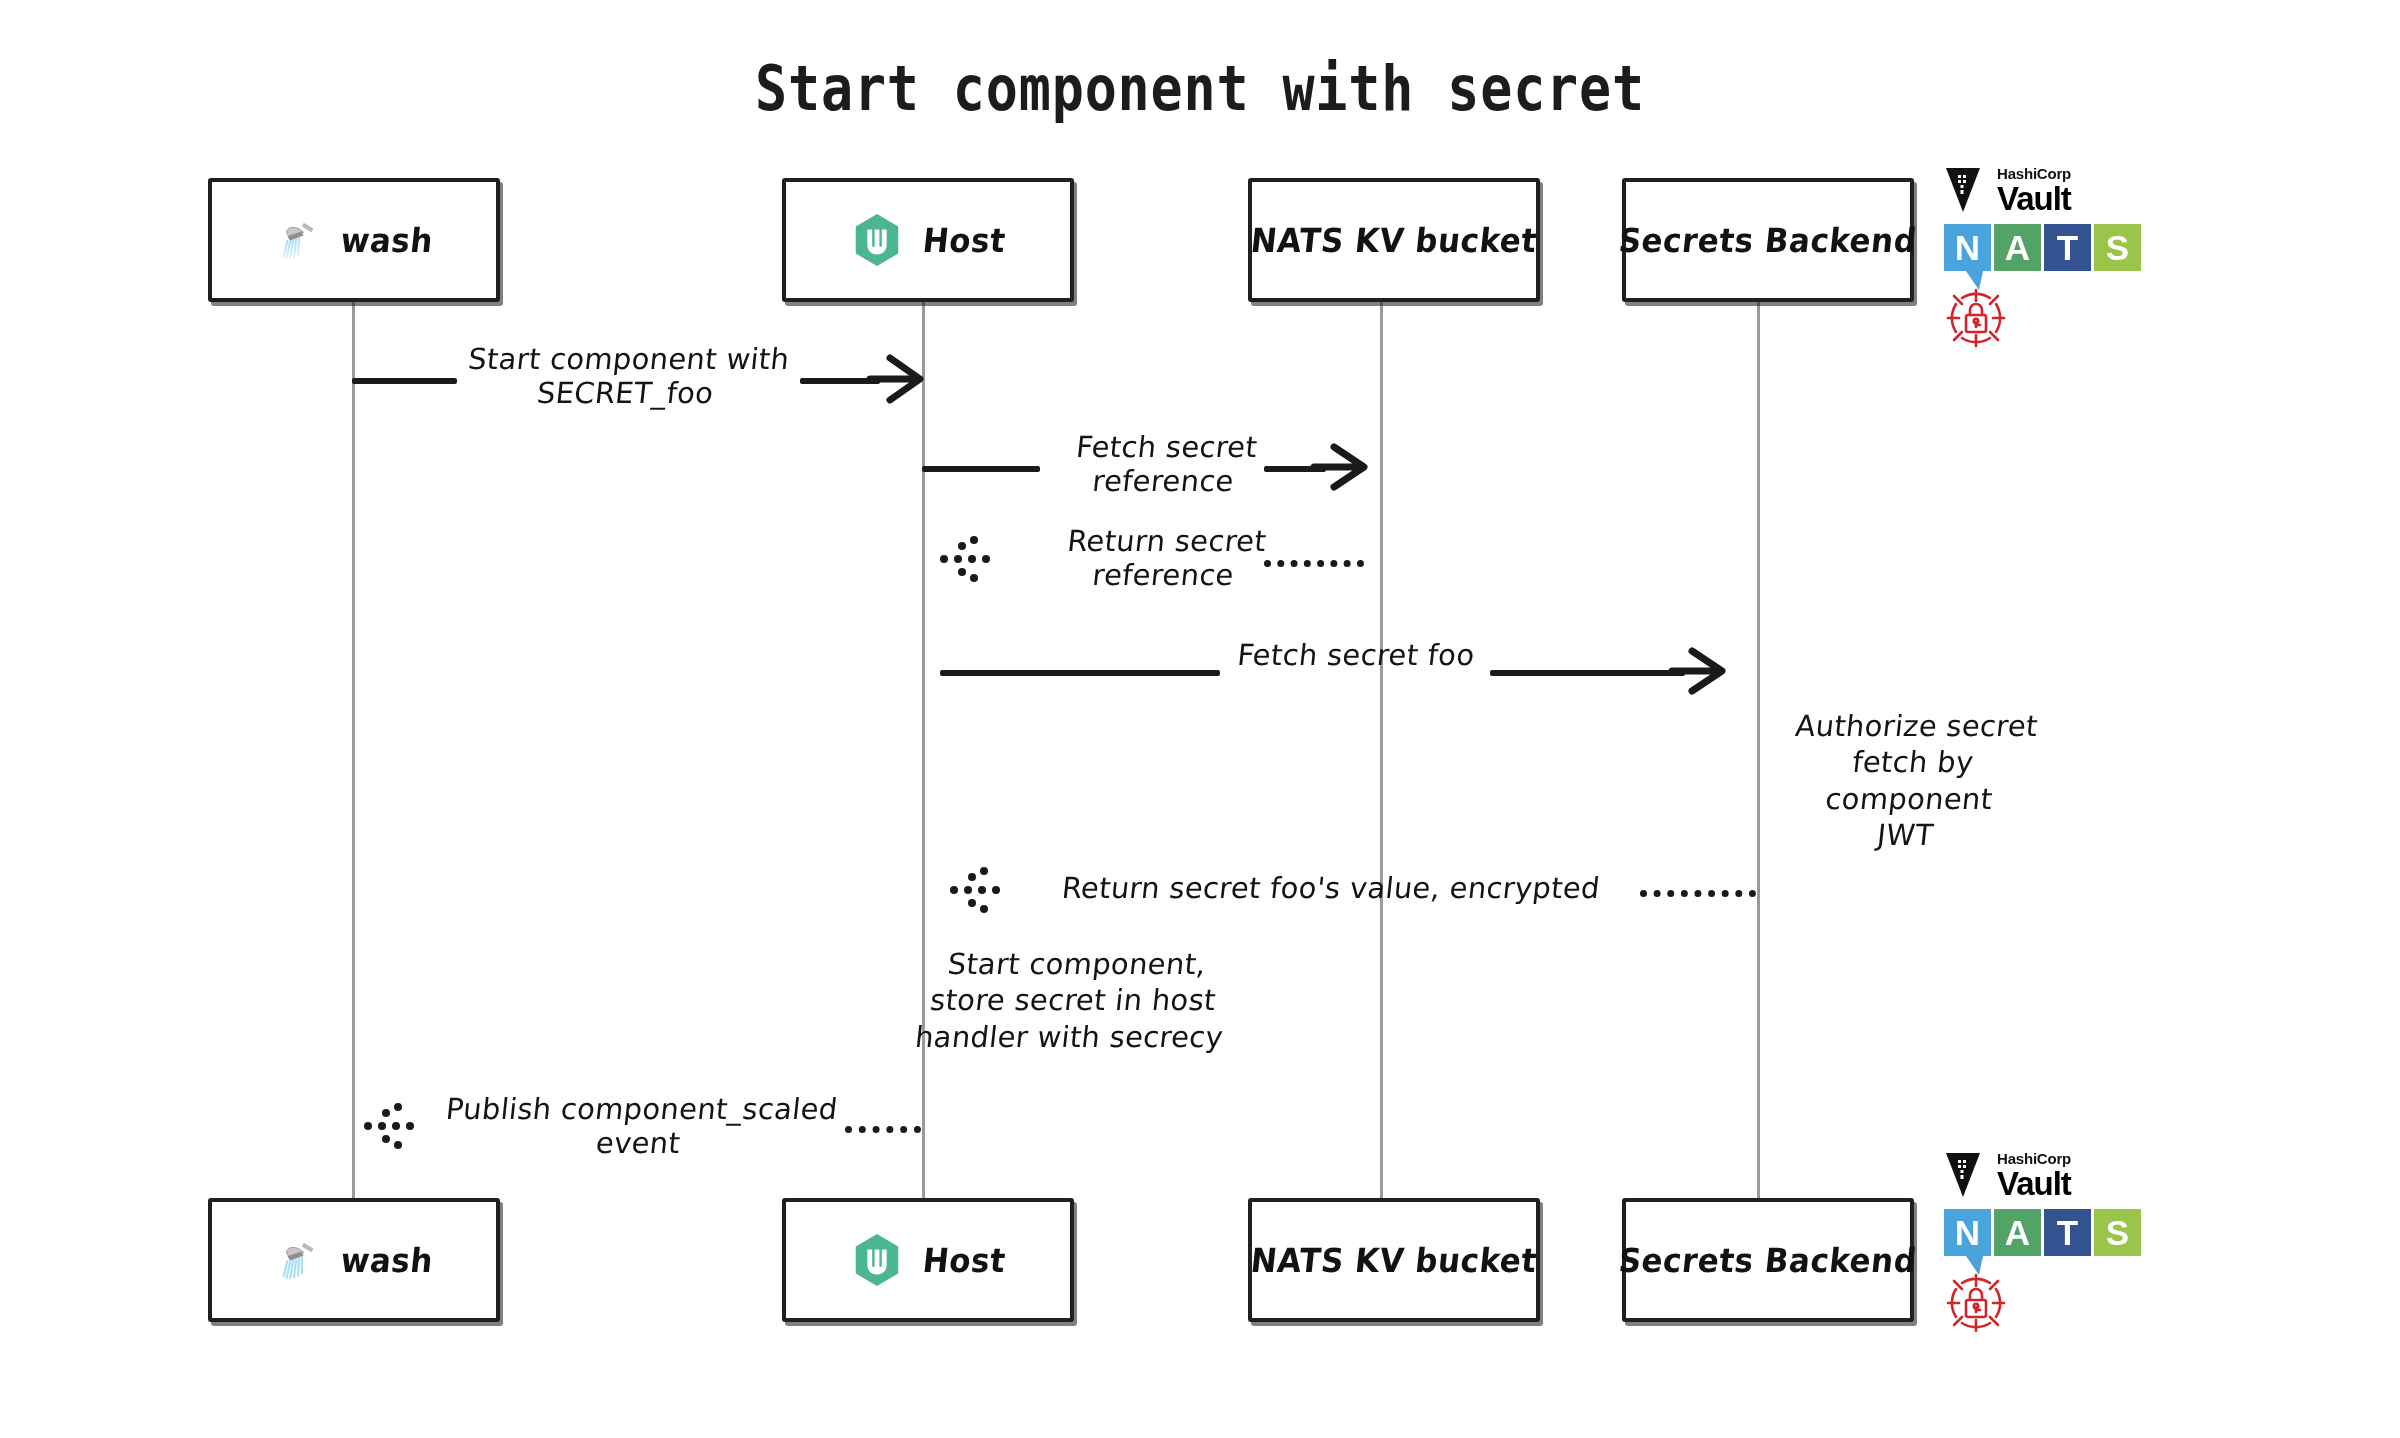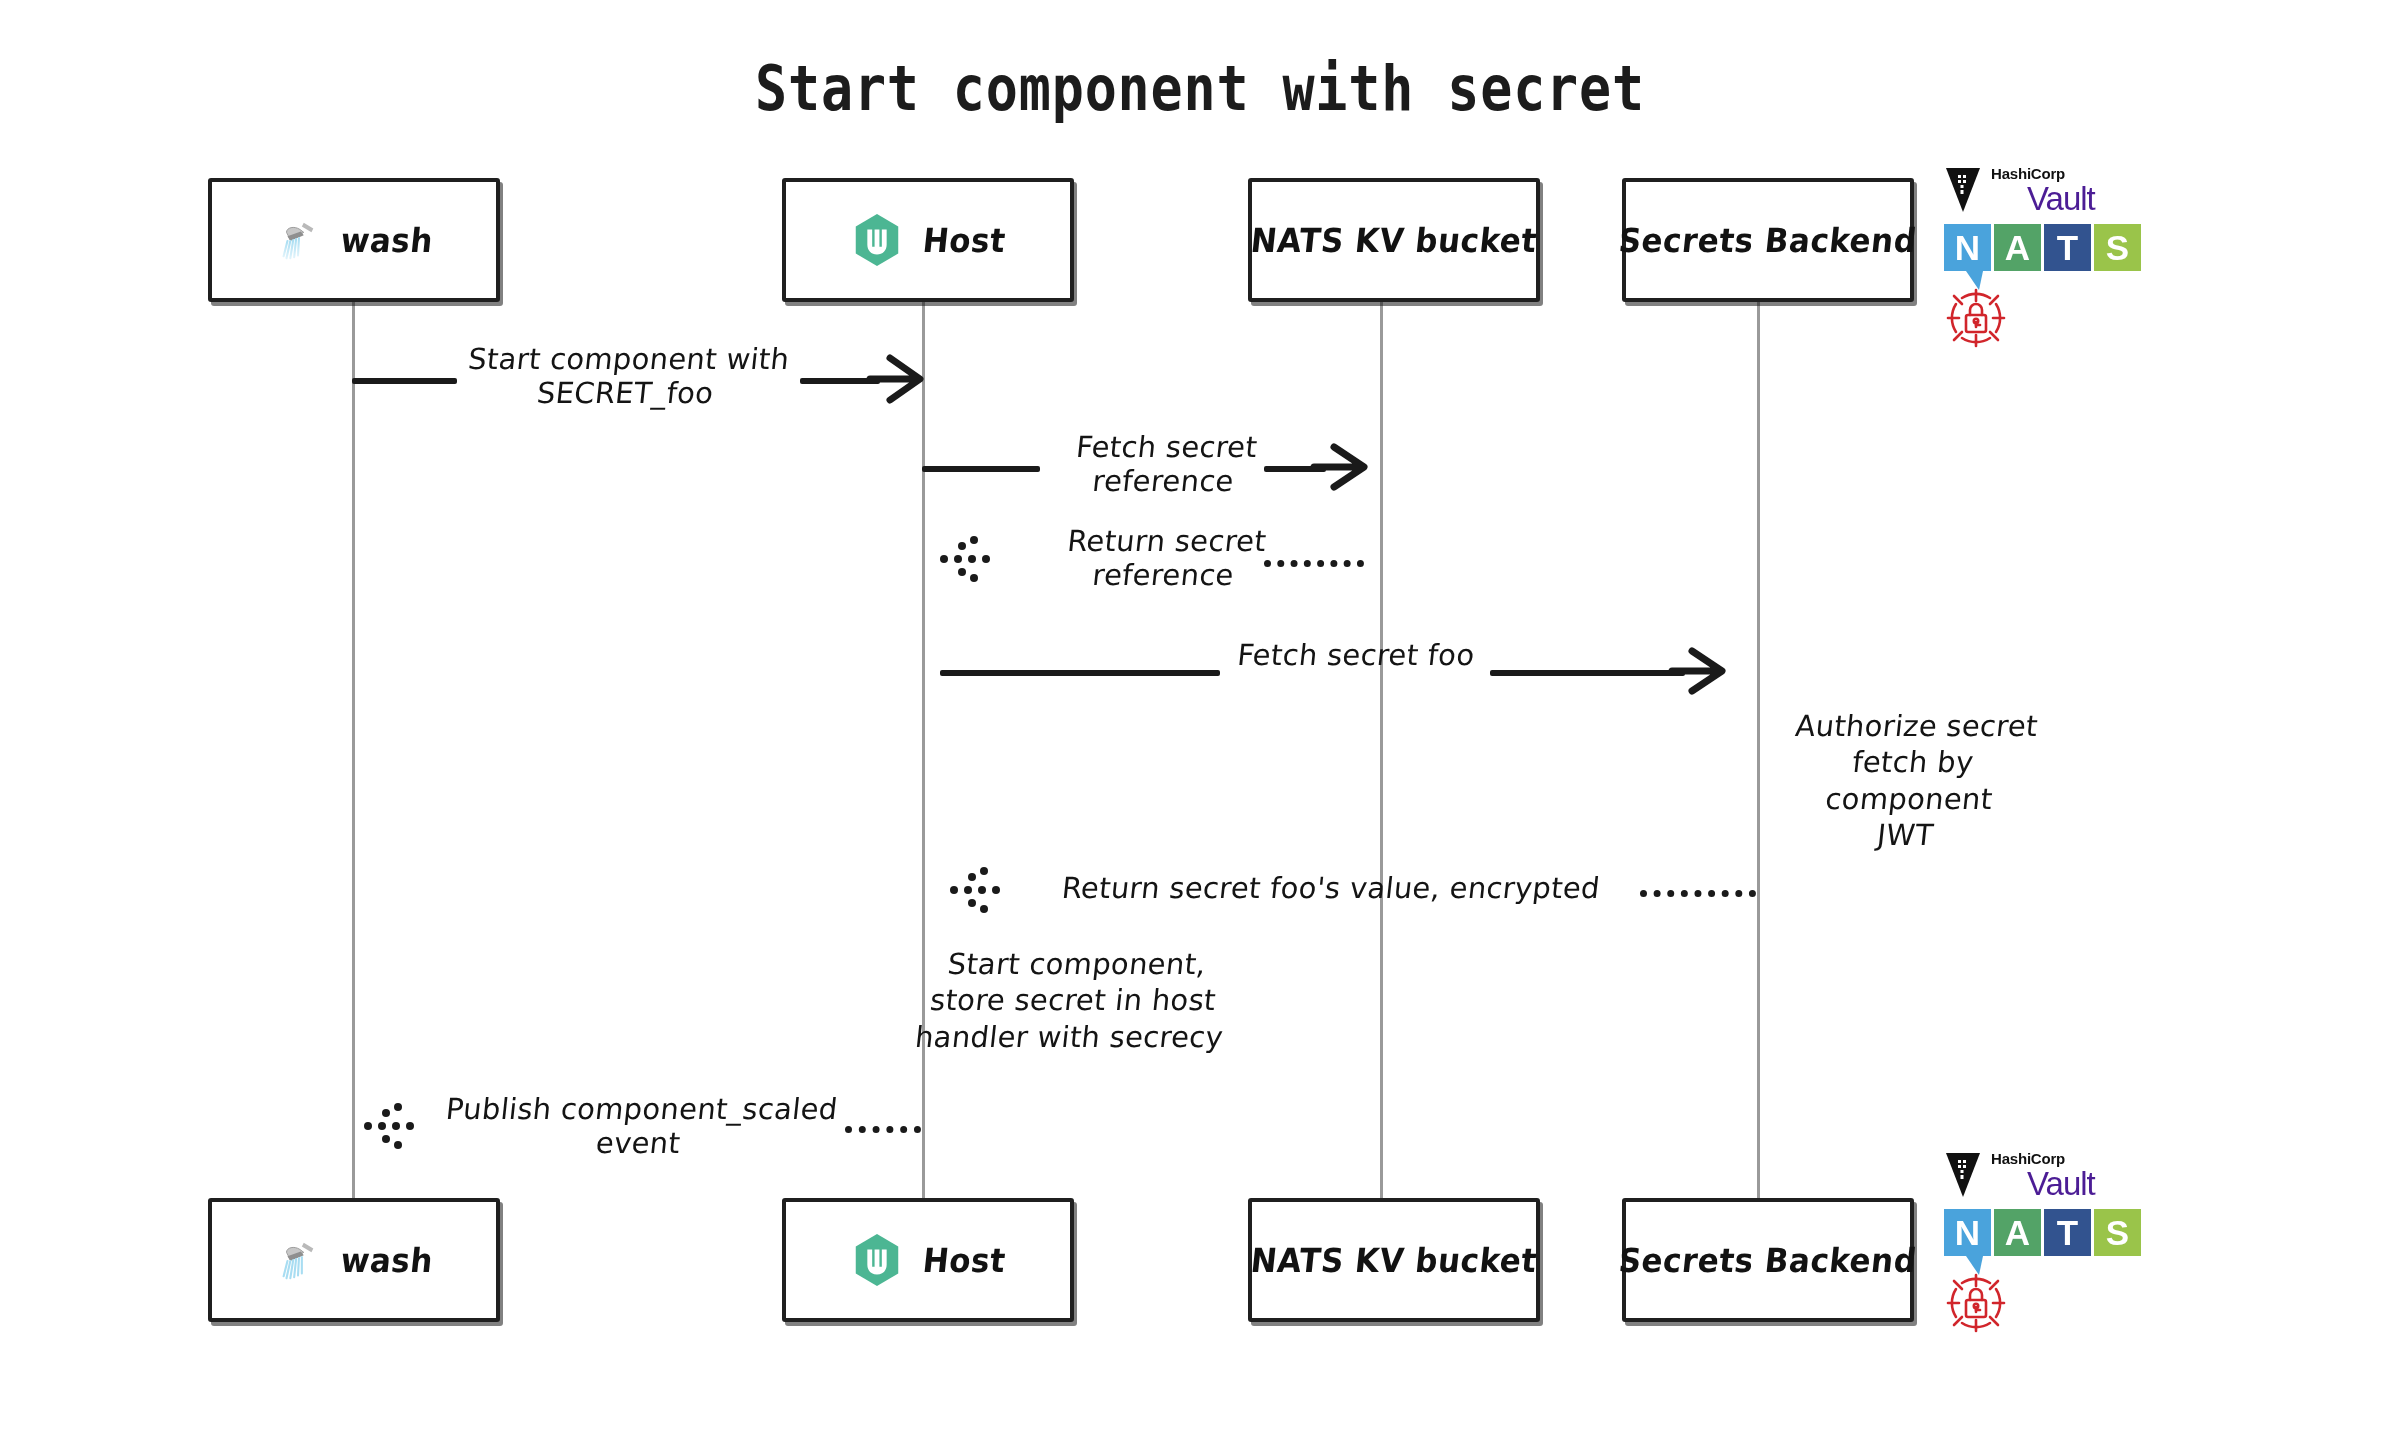--- a/index.html
+++ b/index.html
@@ -108,32 +108,31 @@
     color: #141414;
     text-align: center;
     line-height: 1.25;
     transform: skewX(-6deg);
     white-space: pre-line;
     letter-spacing: 0.3px;
   }
 
   
   .logo-cluster { position: absolute; width: 230px; }
-  .vault-logo { display: flex; align-items: center; gap: 9px; height: 54px; }
+  .vault-logo { display: flex; align-items: center; gap: 15px; height: 54px; }
   .vault-mark { width: 38px; height: 50px; display: block; }
   .vault-words { display: flex; flex-direction: column; line-height: 1; }
   .vault-hashicorp {
     font-family: "Liberation Sans", sans-serif;
     font-size: 15px; font-weight: 700; color: #111; letter-spacing: -0.2px;
   }
   .vault-name {
     font-family: "Liberation Sans", sans-serif;
-    font-size: 33px; font-weight: 400; color: #4c1d95; letter-spacing: -1px;
+    font-size: 33px; font-weight: 700; color: #000000; letter-spacing: -1px;
     margin-top: 1px;
-    margin-left: 36px;
   }
   .nats-logo { display: flex; margin-top: 7px; position: relative; }
   .nats-tile {
     width: 47px; height: 47px;
     display: flex; align-items: center; justify-content: center;
     font-family: "Liberation Sans", sans-serif;
     font-size: 35px; font-weight: 700; color: #ffffff;
     margin-right: 3px;
   }
   .nats-tail {

